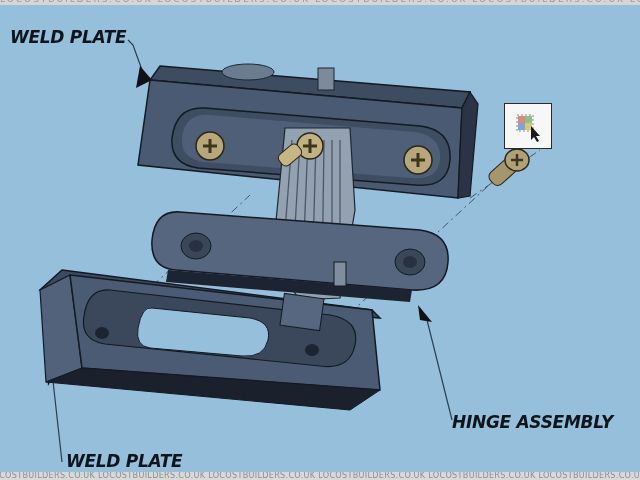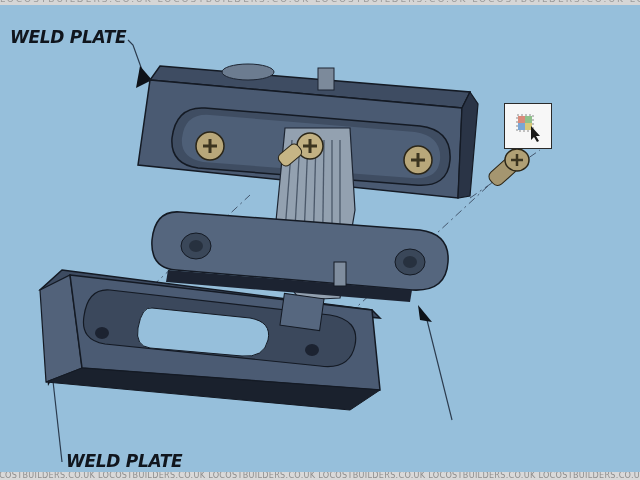--- a/index.html
+++ b/index.html
@@ -106,20 +106,21 @@
       </g>
       <g>
         <rect x="488" y="164" width="30" height="16" rx="6" fill="#a59670" stroke="#2b2618" transform="rotate(-42 503 172)"></rect>
         <ellipse cx="517" cy="160" rx="12" ry="11" fill="#b0a075" stroke="#2b2618" stroke-width="1.5"></ellipse>
         <path d="M511,160 h12 M517,154 v12" stroke="#3c3520" stroke-width="2.5"></path>
       </g>
     </g>
   </svg>
 
   <div class="label" style="left:10px; top:27px;">WELD PLATE</div>
+  <div class="label" style="left:452px; top:412px;">HINGE ASSEMBLY</div>
   <div class="label" style="left:66px; top:451px;">WELD PLATE</div>
 
   <div class="overlay-btn">
     <svg width="46" height="44" viewBox="0 0 46 44">
       <rect x="12" y="11" width="16" height="16" fill="none" stroke="#8a8a8a" stroke-dasharray="2,2"></rect>
       <rect x="13" y="12" width="7" height="7" fill="#d98a7a"></rect>
       <rect x="20" y="12" width="7" height="7" fill="#8fc08a"></rect>
       <rect x="13" y="19" width="7" height="7" fill="#7aa6d6"></rect>
       <rect x="20" y="19" width="7" height="7" fill="#d8c87a"></rect>
       <polygon points="26,22 26,36 29,33 32,38 34,37 31,32 35,32" fill="#1a1a1a"></polygon>

